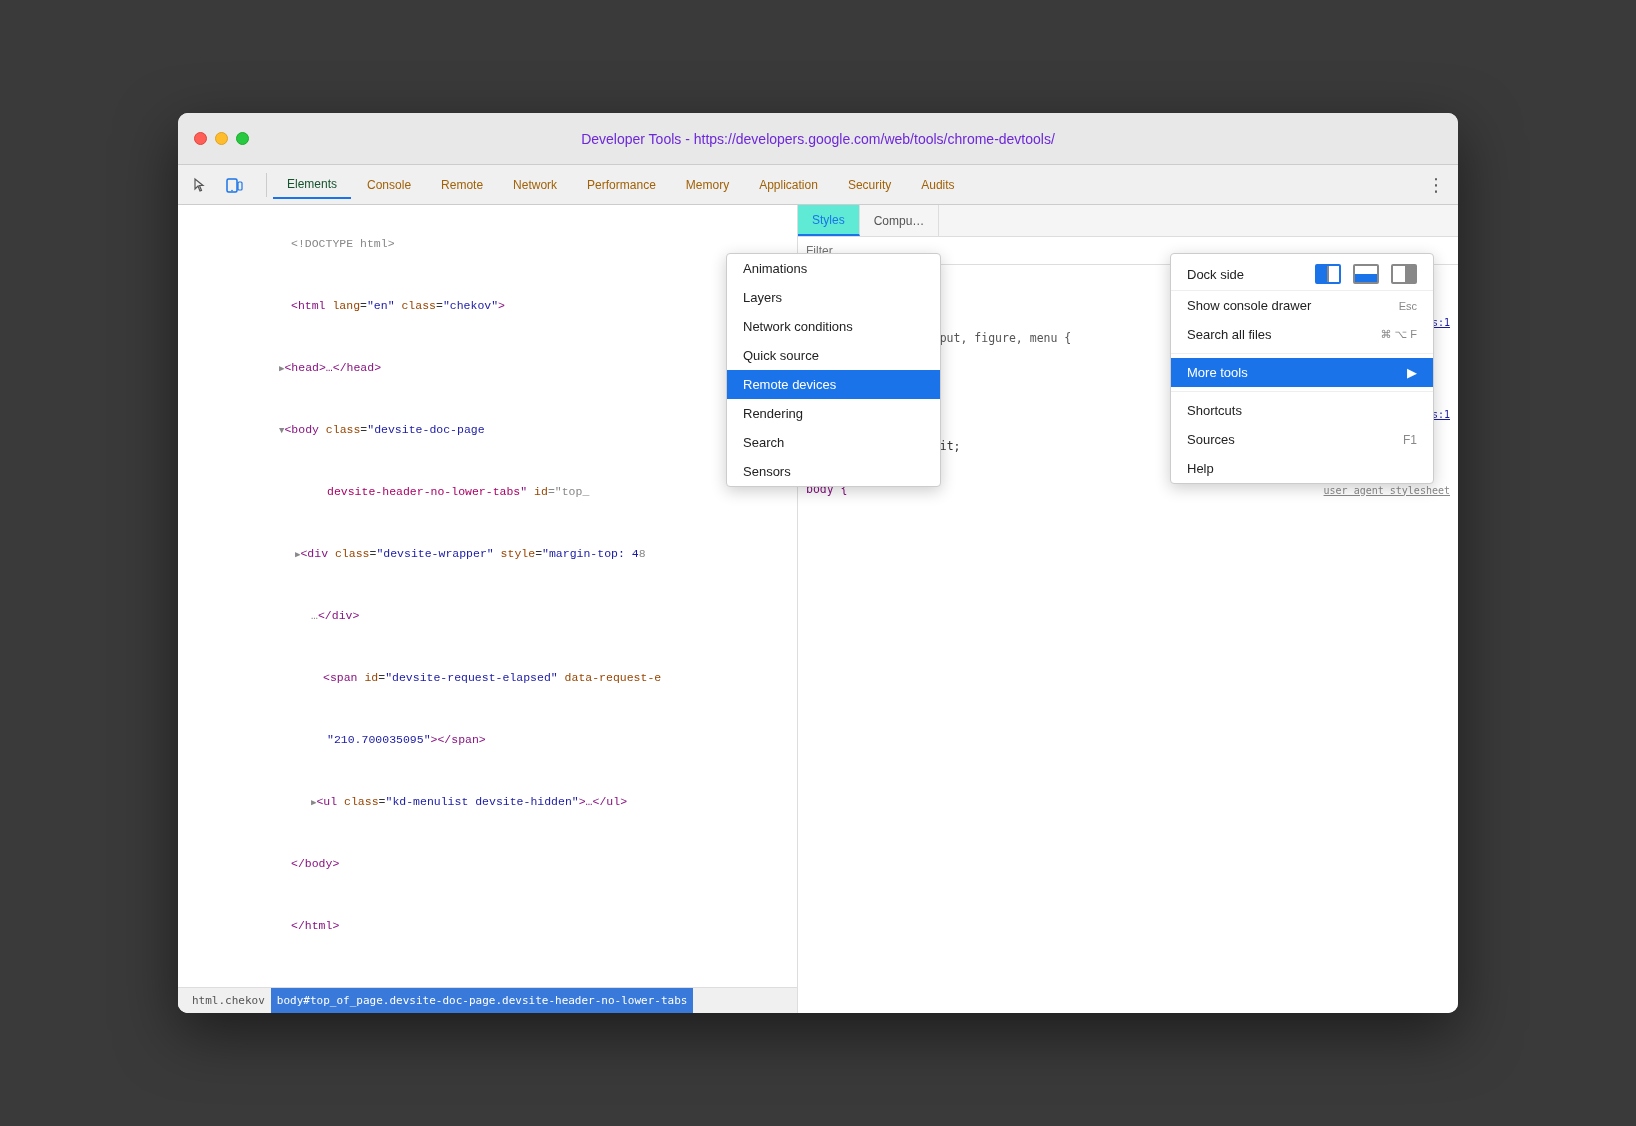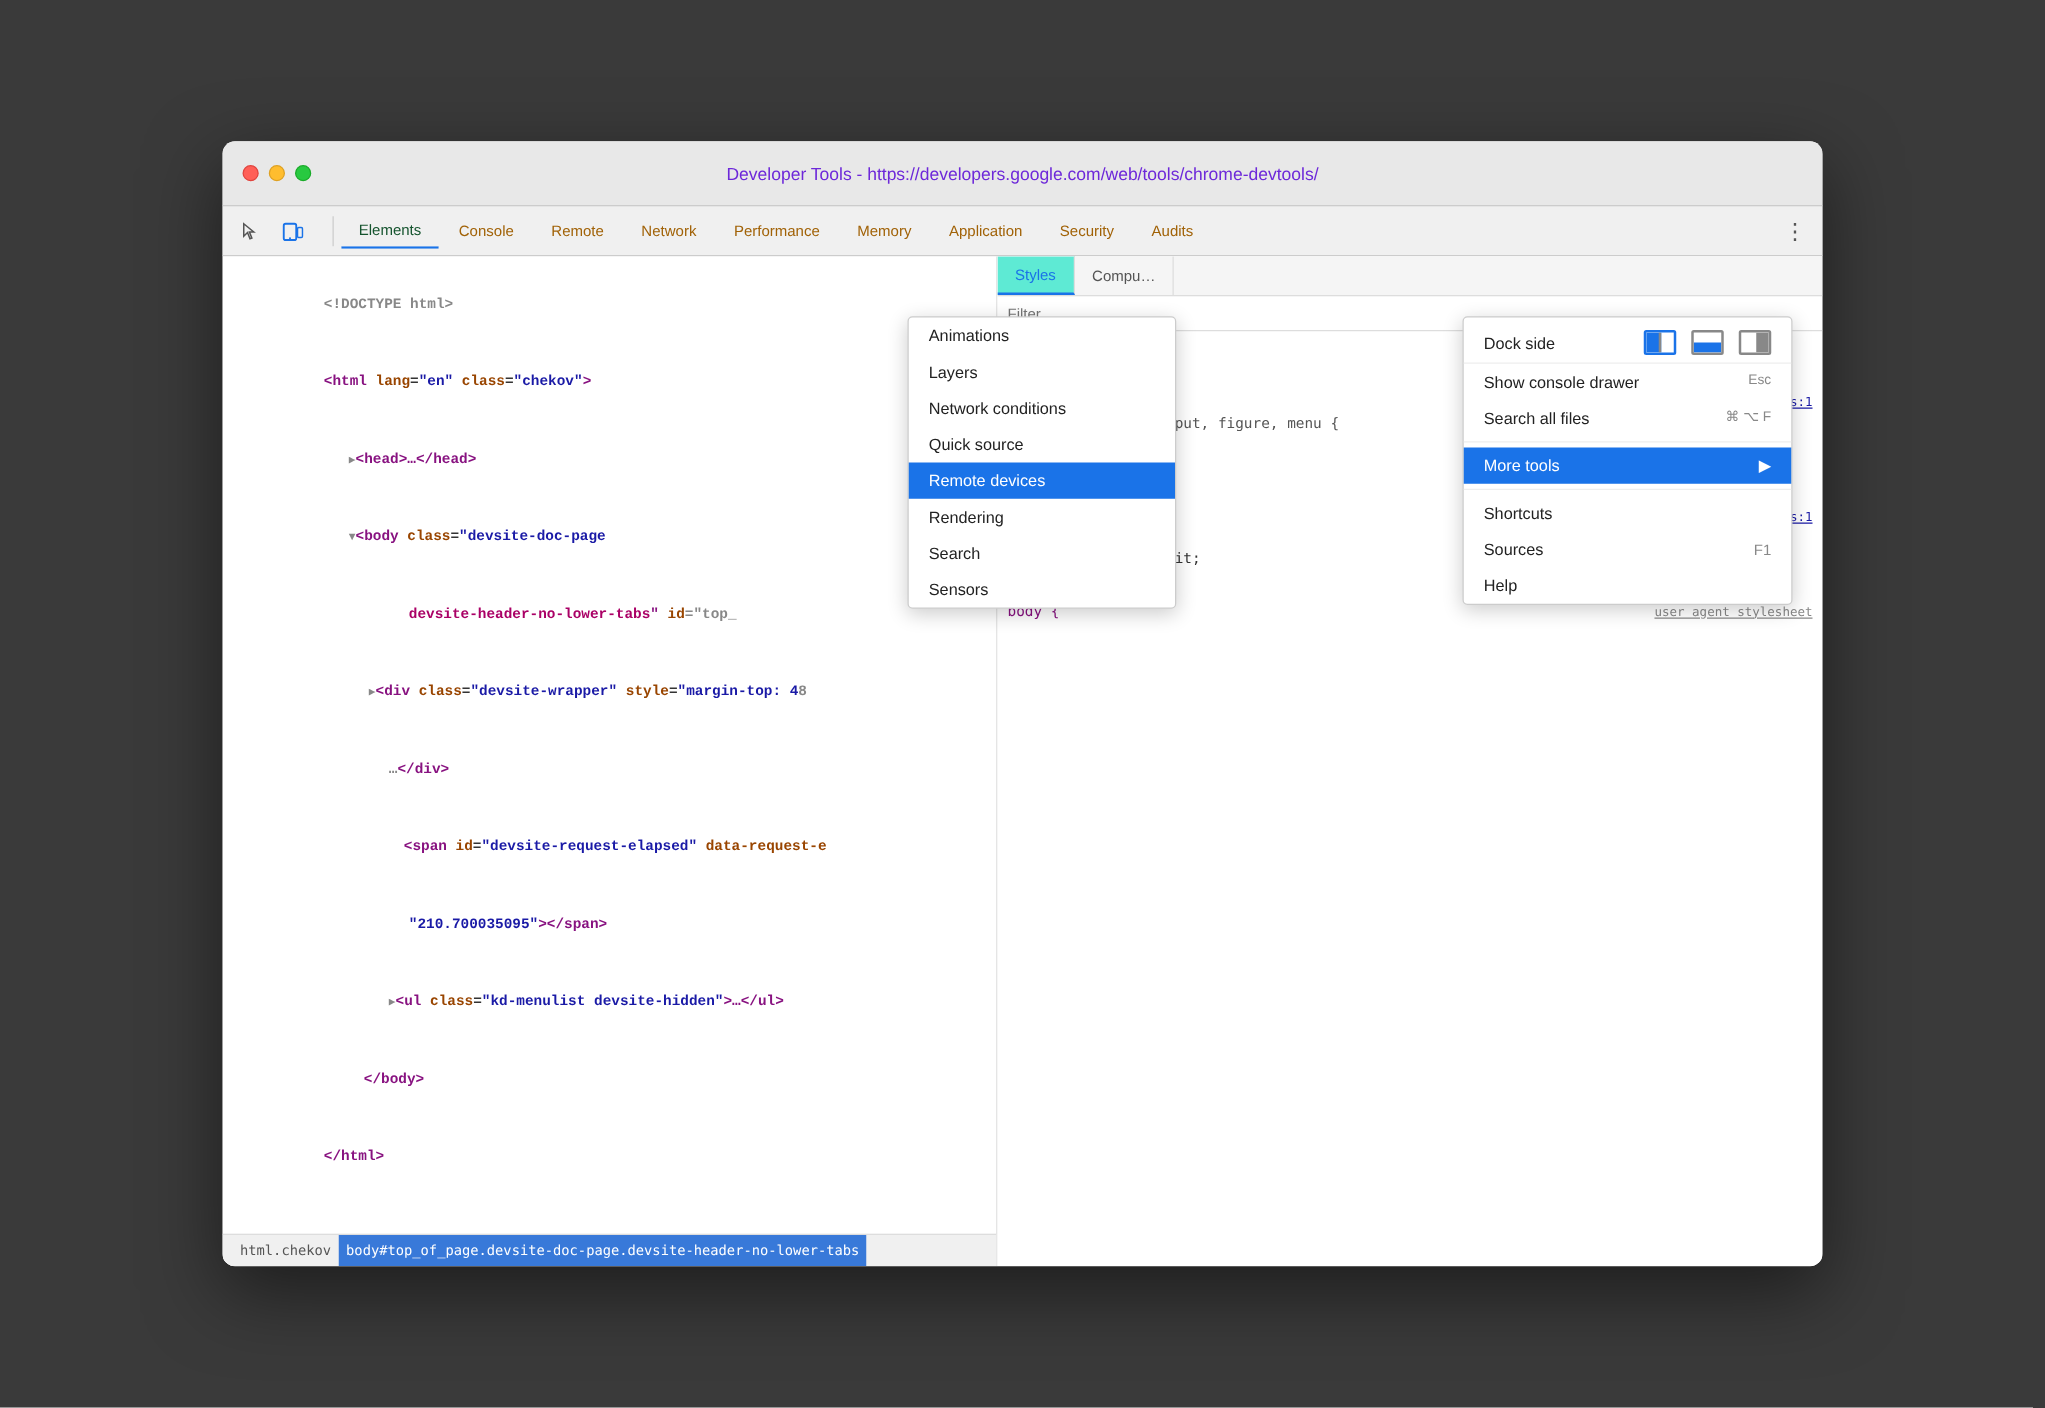--- a/index.html
+++ b/index.html
@@ -130,23 +130,22 @@
     .elements-content {
       flex: 1;
       overflow: auto;
       font-family: 'Menlo', 'Monaco', 'Courier New', monospace;
       font-size: 11.5px;
       line-height: 1.8;
       padding: 8px 0;
       color: #333;
     }
     .code-line {
-      padding: 0 8px 0 0;
+      padding: 0 8px 0 32px;
       white-space: pre;
-      font-weight: bold;
     }
     .indent-1 { padding-left: 32px; }
     .indent-2 { padding-left: 48px; }
     .indent-3 { padding-left: 64px; }
     .indent-4 { padding-left: 80px; }
     .indent-5 { padding-left: 96px; }
     .tag { color: #881280; }
     .attr-name { color: #994500; }
     .attr-value { color: #1a1aa6; }
     .doctype { color: #888; }
@@ -328,20 +327,21 @@
       height: 1px;
       background: #eee;
       margin: 4px 0;
     }
     .show-console-row {
       padding: 7px 16px;
       font-size: 13px;
       color: #222;
       cursor: pointer;
       display: flex;
+      align-items: center;
       justify-content: space-between;
     }
     .kbd {
       font-size: 11px;
       color: #888;
     }
     .red-text { color: #d32f2f; }
     .blue-prop { color: #1565c0; }
   </style>
 </head>

